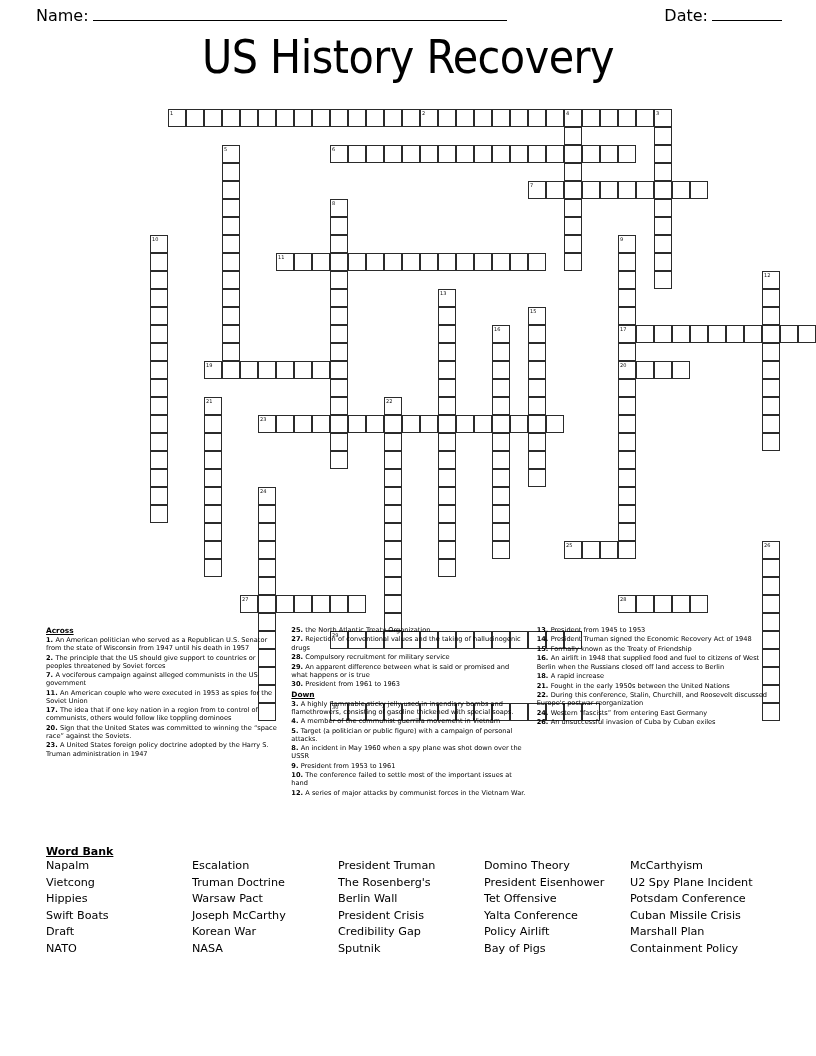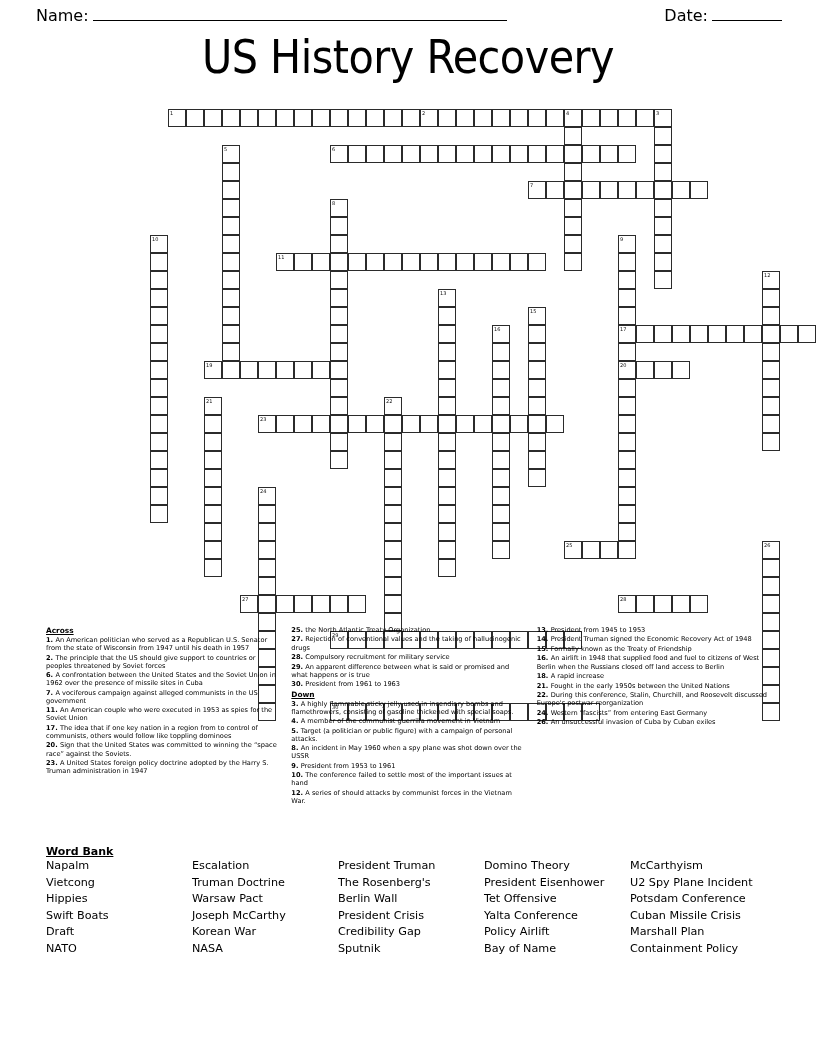--- a/index.html
+++ b/index.html
@@ -476,21 +476,20 @@
       <div class="cell" style="left: 432px; top: 594px;"></div>
       <div class="cell" style="left: 612px; top: 594px;"></div>
     </div>
 
   <div class="clues">
     <div class="clue-col">
       <div class="clue-head">Across</div>
       <div id="col1">
           <div class="clue"><b>1. </b><span>An American politician who served as a Republican U.S. Senator from the state of Wisconsin from 1947 until his death in 1957</span></div>
           <div class="clue"><b>2. </b><span>The principle that the US should give support to countries or peoples threatened by Soviet forces</span></div>
-          <div class="clue"><b>6. </b><span>A confrontation between the United States and the Soviet Union in 1962 over the presence of missile sites in Cuba</span></div>
           <div class="clue"><b>7. </b><span>A vociferous campaign against alleged communists in the US government</span></div>
           <div class="clue"><b>11. </b><span>An American couple who were executed in 1953 as spies for the Soviet Union</span></div>
           <div class="clue"><b>17. </b><span>The idea that if one key nation in a region from to control of communists, others would follow like toppling dominoes</span></div>
           <div class="clue"><b>20. </b><span>Sign that the United States was committed to winning the “space race” against the Soviets.</span></div>
           <div class="clue"><b>23. </b><span>A United States foreign policy doctrine adopted by the Harry S. Truman administration in 1947</span></div>
         </div>
     </div>
     <div class="clue-col">
       <div id="col2a">
           <div class="clue"><b>25. </b><span>the North Atlantic Treaty Organization</span></div>
@@ -500,21 +499,21 @@
           <div class="clue"><b>30. </b><span>President from 1961 to 1963</span></div>
         </div>
       <div class="clue-head">Down</div>
       <div id="col2b">
           <div class="clue"><b>3. </b><span>A highly flammable sticky jelly used in incendiary bombs and flamethrowers, consisting of gasoline thickened with special soaps.</span></div>
           <div class="clue"><b>4. </b><span>A member of the communist guerrilla movement in Vietnam</span></div>
           <div class="clue"><b>5. </b><span>Target (a politician or public figure) with a campaign of personal attacks.</span></div>
           <div class="clue"><b>8. </b><span>An incident in May 1960 when a spy plane was shot down over the USSR</span></div>
           <div class="clue"><b>9. </b><span>President from 1953 to 1961</span></div>
           <div class="clue"><b>10. </b><span>The conference failed to settle most of the important issues at hand</span></div>
-          <div class="clue"><b>12. </b><span>A series of should attacks by communist forces in the Vietnam War.</span></div>
+          <div class="clue"><b>12. </b><span>A series of major attacks by communist forces in the Vietnam War.</span></div>
         </div>
     </div>
     <div class="clue-col">
       <div id="col3">
           <div class="clue"><b>13. </b><span>President from 1945 to 1953</span></div>
           <div class="clue"><b>14. </b><span>President Truman signed the Economic Recovery Act of 1948</span></div>
           <div class="clue"><b>15. </b><span>Formally known as the Treaty of Friendship</span></div>
           <div class="clue"><b>16. </b><span>An airlift in 1948 that supplied food and fuel to citizens of West Berlin when the Russians closed off land access to Berlin</span></div>
           <div class="clue"><b>18. </b><span>A rapid increase</span></div>
           <div class="clue"><b>21. </b><span>Fought in the early 1950s between the United Nations</span></div>
@@ -548,17 +547,17 @@
       <div class="wb-item">Yalta Conference</div>
       <div class="wb-item">Cuban Missile Crisis</div>
       <div class="wb-item">Draft</div>
       <div class="wb-item">Korean War</div>
       <div class="wb-item">Credibility Gap</div>
       <div class="wb-item">Policy Airlift</div>
       <div class="wb-item">Marshall Plan</div>
       <div class="wb-item">NATO</div>
       <div class="wb-item">NASA</div>
       <div class="wb-item">Sputnik</div>
-      <div class="wb-item">Bay of Name</div>
+      <div class="wb-item">Bay of Pigs</div>
       <div class="wb-item">Containment Policy</div>
     </div>
 
 </div>
 
 </body></html>

